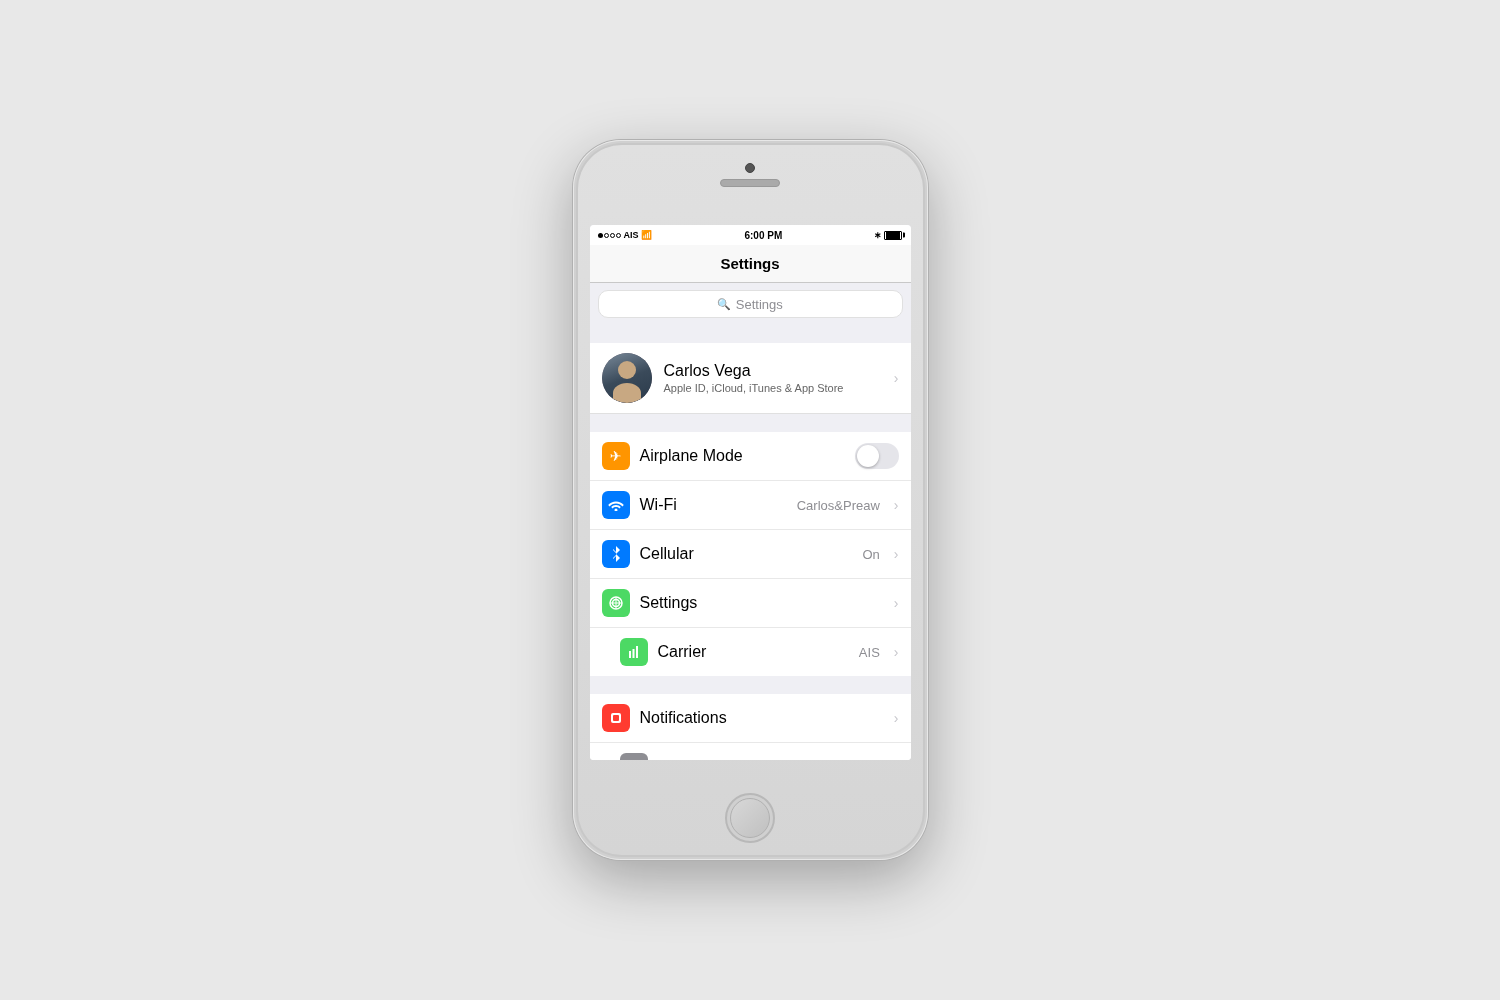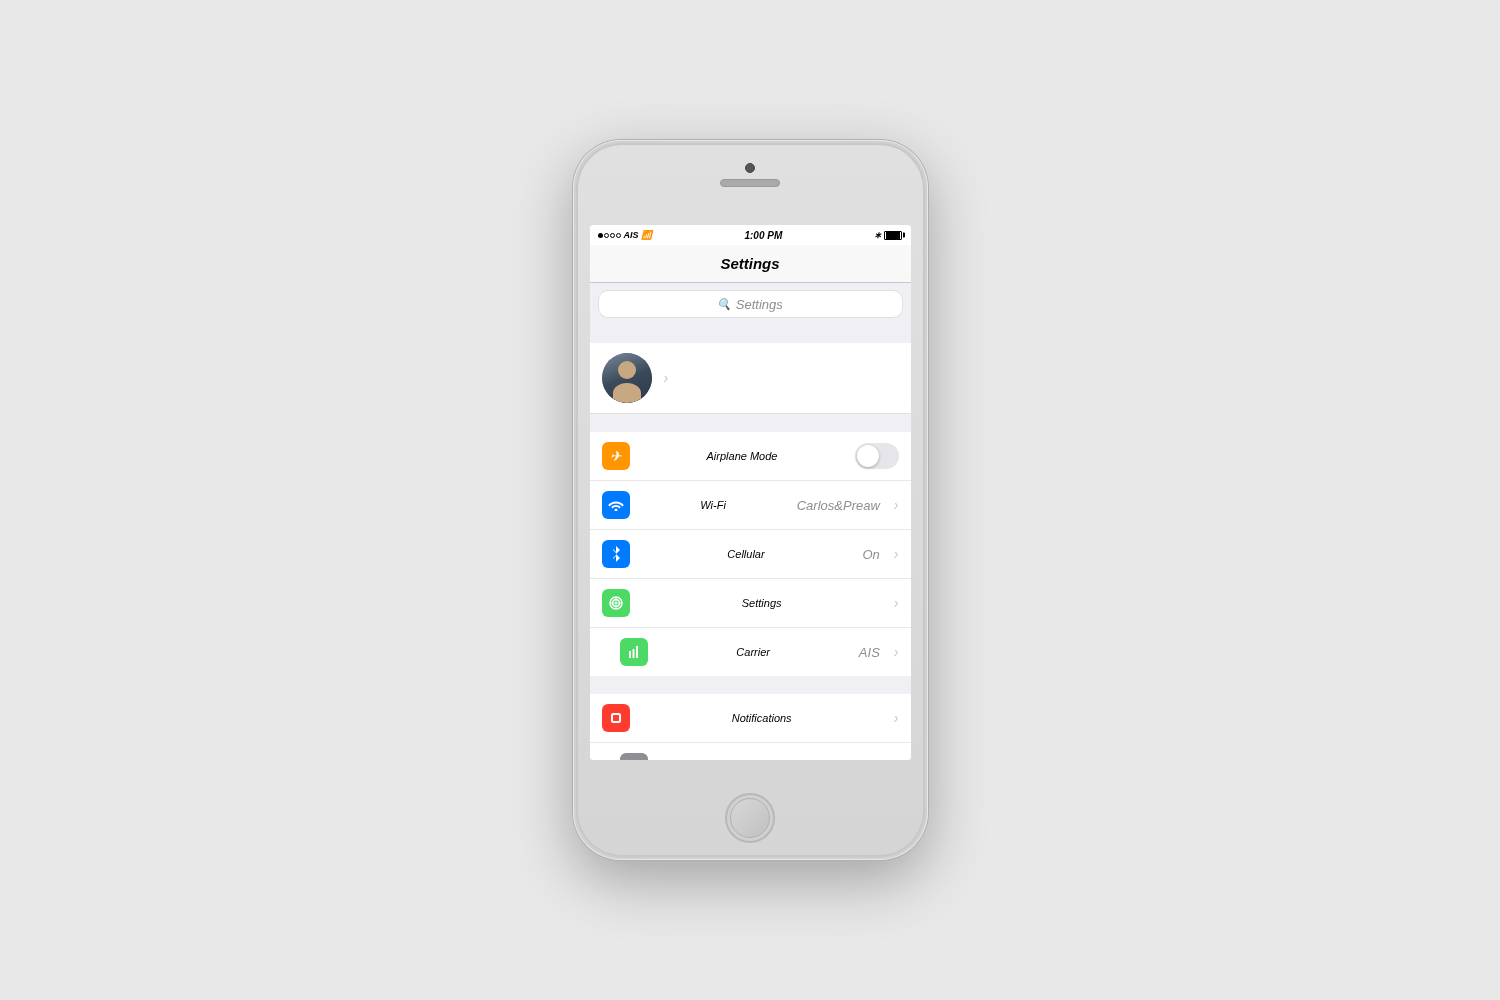--- a/index.html
+++ b/index.html
@@ -36,21 +36,20 @@
       position: relative;
     }
 
     .phone-body {
       width: 100%;
       height: 100%;
       background: linear-gradient(180deg, #e0e0e0 0%, #d5d5d5 100%);
       border-radius: 44px;
       position: relative;
       overflow: hidden;
-      font-style: italic;
     }
 
     
     .phone-top-elements {
       position: absolute;
       top: 18px;
       left: 50%;
       transform: translateX(-50%);
       display: flex;
       flex-direction: column;
@@ -337,21 +336,21 @@
     .icon-orange { background: #ff9500; }
     .icon-blue { background: #007aff; }
     .icon-blue-mid { background: #007aff; }
     .icon-green-cellular { background: #4cd964; }
     .icon-green-carrier { background: #4cd964; }
     .icon-red { background: #ff3b30; }
     .icon-gray-cc { background: #8e8e93; }
 
     .row-label {
       flex: 1;
-      font-size: 11px;
+      font-size: 16px;
       color: #000;
     }
 
     .row-value {
       font-size: 13px;
       color: #8e8e93;
       margin-right: 4px;
     }
 
     
@@ -397,21 +396,20 @@
       height: 40px;
       border-radius: 50%;
       background: linear-gradient(135deg, #d8d8d8 0%, #c0c0c0 100%);
       border: 1px solid #b0b0b0;
     }
 
     
     .screen-content {
       height: calc(100% - 20px);
       overflow: hidden;
-      text-align: center;
     }
   </style>
 </head>
 <body>
 
 <div class="phone-outer">
   <div class="phone-inner">
     <div class="phone-body">
 
       <div class="phone-top-elements">
@@ -425,21 +423,21 @@
           <div class="status-left">
             <div class="signal-dots">
               <div class="dot"></div>
               <div class="dot empty"></div>
               <div class="dot empty"></div>
               <div class="dot empty"></div>
             </div>
             <span>AIS</span>
             <span class="wifi-icon">📶</span>
           </div>
-          <div class="status-center">1:00 PM</div>
+          <div class="status-center">6:00 PM</div>
           <div class="status-right">
             <span class="bluetooth-status">∗</span>
             <div class="battery-icon">
               <div class="battery-fill"></div>
             </div>
           </div>
         </div>
 
         <div class="screen-content">
 
@@ -452,20 +450,24 @@
               <span class="search-icon-char">🔍</span>
               <span class="search-placeholder">Settings</span>
             </div>
           </div>
 
           <div class="section-gap"></div>
 
           <div class="profile-row">
             <div class="avatar">
               <div class="avatar-img"></div>
+            </div>
+            <div class="profile-info">
+              <div class="profile-name">Carlos Vega</div>
+              <div class="profile-subtitle">Apple ID, iCloud, iTunes &amp; App Store</div>
             </div>
             <span class="chevron">›</span>
           </div>
 
           <div class="section-gap"></div>
 
           <div class="settings-section">
 
             <div class="settings-row">
               <div class="icon-wrapper icon-orange">✈</div>

